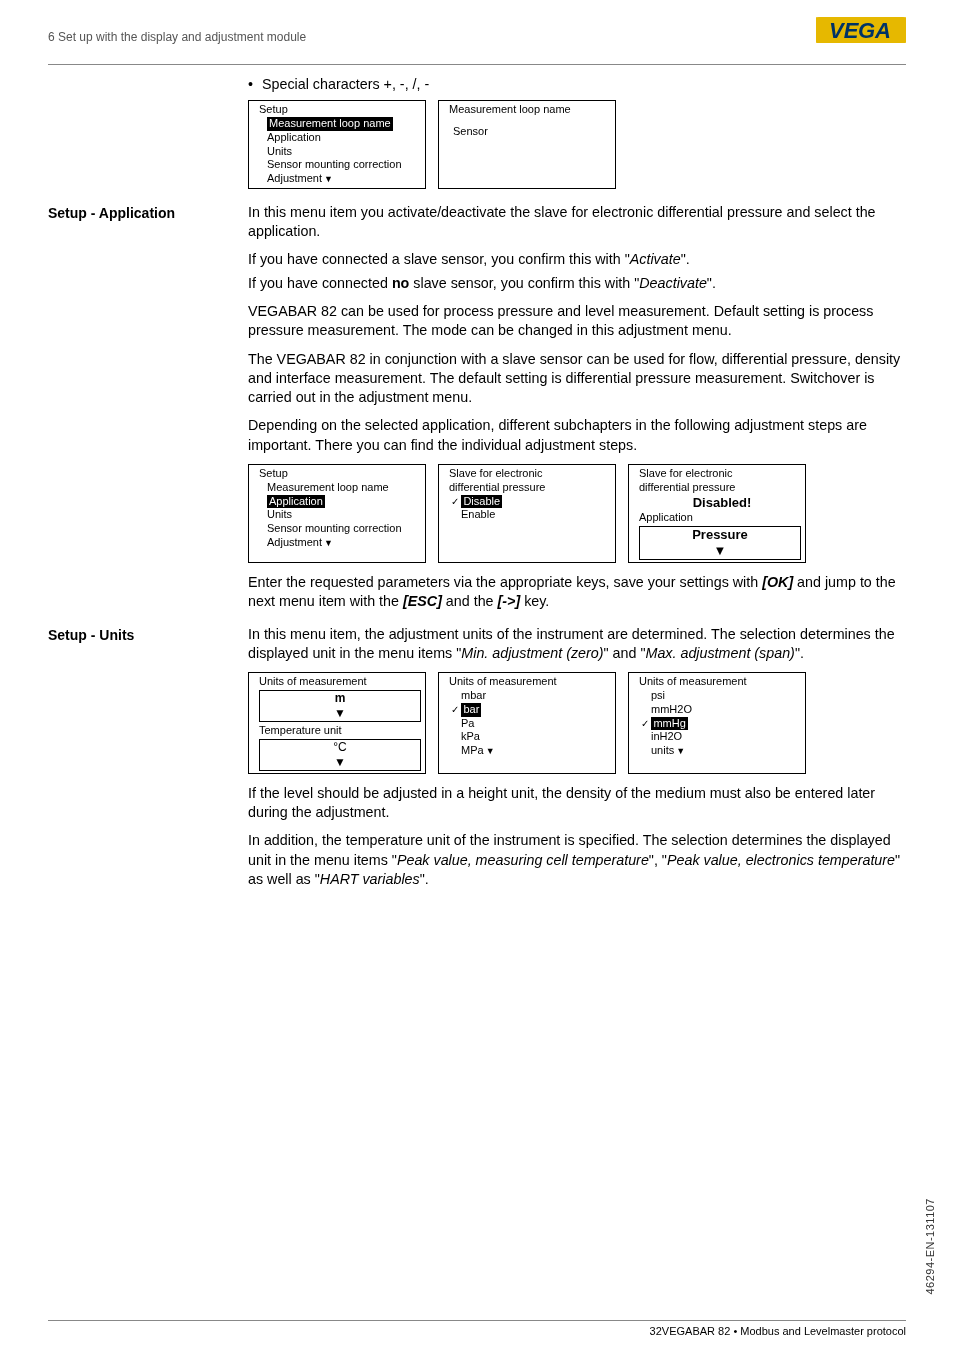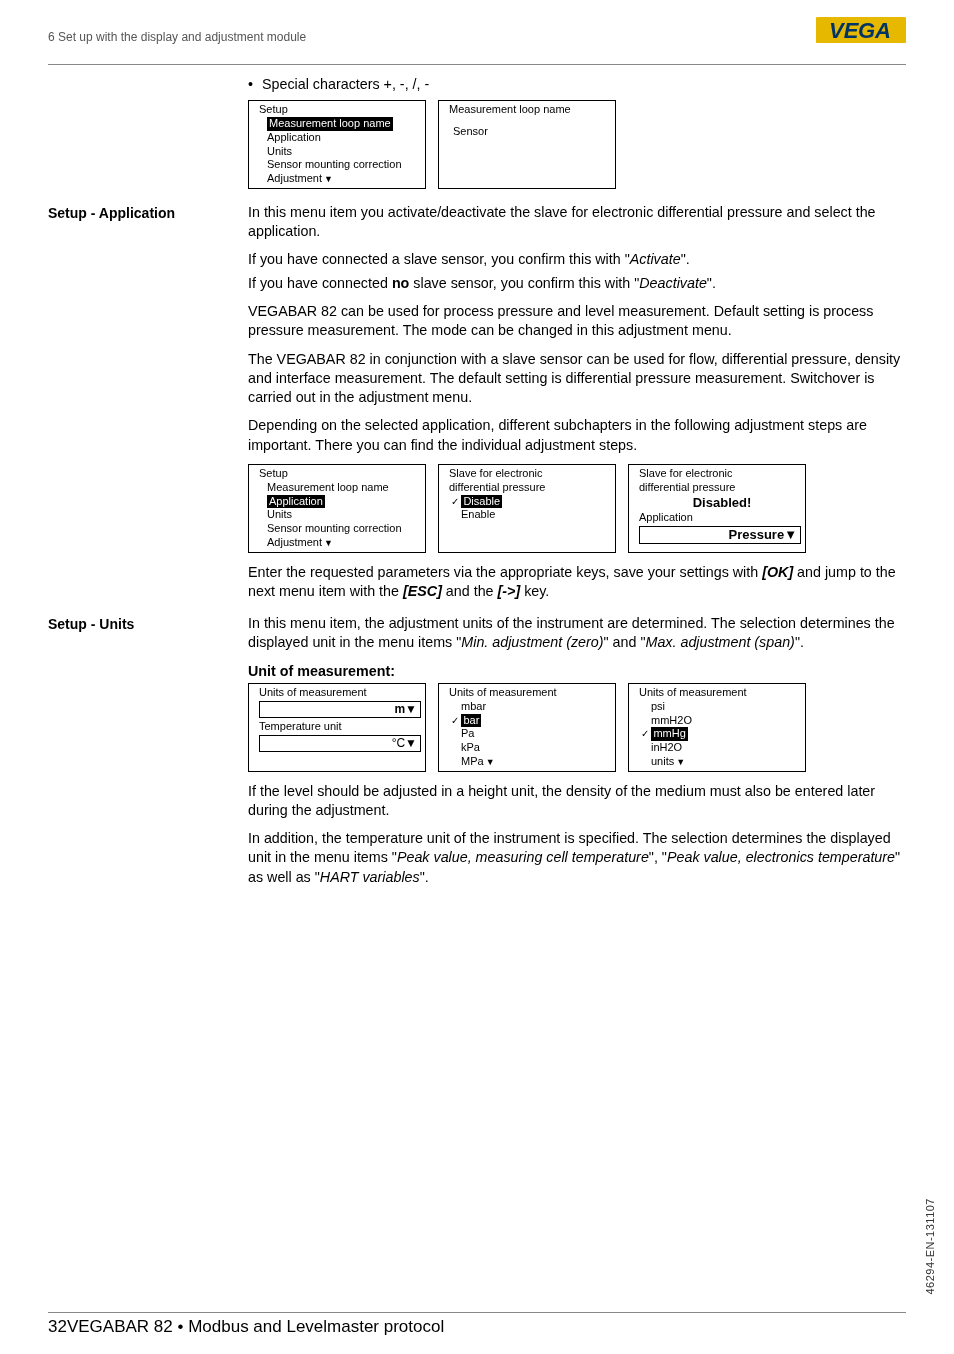--- a/index.html
+++ b/index.html
@@ -96,42 +96,43 @@
   }
   .lcd-big {
     font-family: Arial, sans-serif;
     font-size: 13px;
     font-weight: bold;
     text-align: center;
   }
   .lcd-field {
     border:1.5px solid #000;
     display:flex;
-    justify-content:flex-end;
+    justify-content:space-between;
     align-items:center;
     padding: 0px 3px;
     font-weight:bold;
     font-size:13px;
     margin-top:1px;
+    flex-direction:column;
   }
   .subhead {
     font-weight:bold;
     margin-top:6px;
     margin-bottom:2px;
   }
   .footer {
     position:absolute;
     bottom: 28px;
     left:48px;
     right:48px;
     border-top:1px solid #888;
     padding-top:4px;
-    font-size:17px;
+    font-size:11px;
     display:flex;
-    justify-content:flex-start;
+    justify-content:flex-end;
   }
   .side-code {
     position:absolute;
     right: 18px;
     bottom: 70px;
     writing-mode: vertical-rl;
     transform: rotate(180deg);
     font-size:11px;
     color:#333;
     letter-spacing:0.5px;
@@ -213,21 +214,20 @@
         </div>
 
         <p><span>Enter the requested parameters via the appropriate keys, save your settings with </span><b><i>[OK]</i></b><span> and jump to the next menu item with the </span><b><i>[ESC]</i></b><span> and the </span><b><i>[-&gt;]</i></b><span> key.</span></p>
       </div>
     </div>
 
     <div class="row">
       <div class="side-label">Setup - Units</div>
       <div class="body-text">
         <p><span>In this menu item, the adjustment units of the instrument are determined. The selection determines the displayed unit in the menu items "</span><i>Min. adjustment (zero)</i><span>" and "</span><i>Max. adjustment (span)</i><span>".</span></p>
-        <div class="subhead">Unit of measurement:</div>
 
         <div class="lcd-row" style="margin-top:2px">
           <div class="lcd" style="width:178px">
             <div>Units of measurement</div>
             <div class="lcd-field" style="font-weight:bold;font-size:12px">
                 <span>m</span>
                 <span>▼</span>
               </div>
             <div style="margin-top:2px">Temperature unit</div>
             <div class="lcd-field" style="font-weight:normal;font-size:12px">

